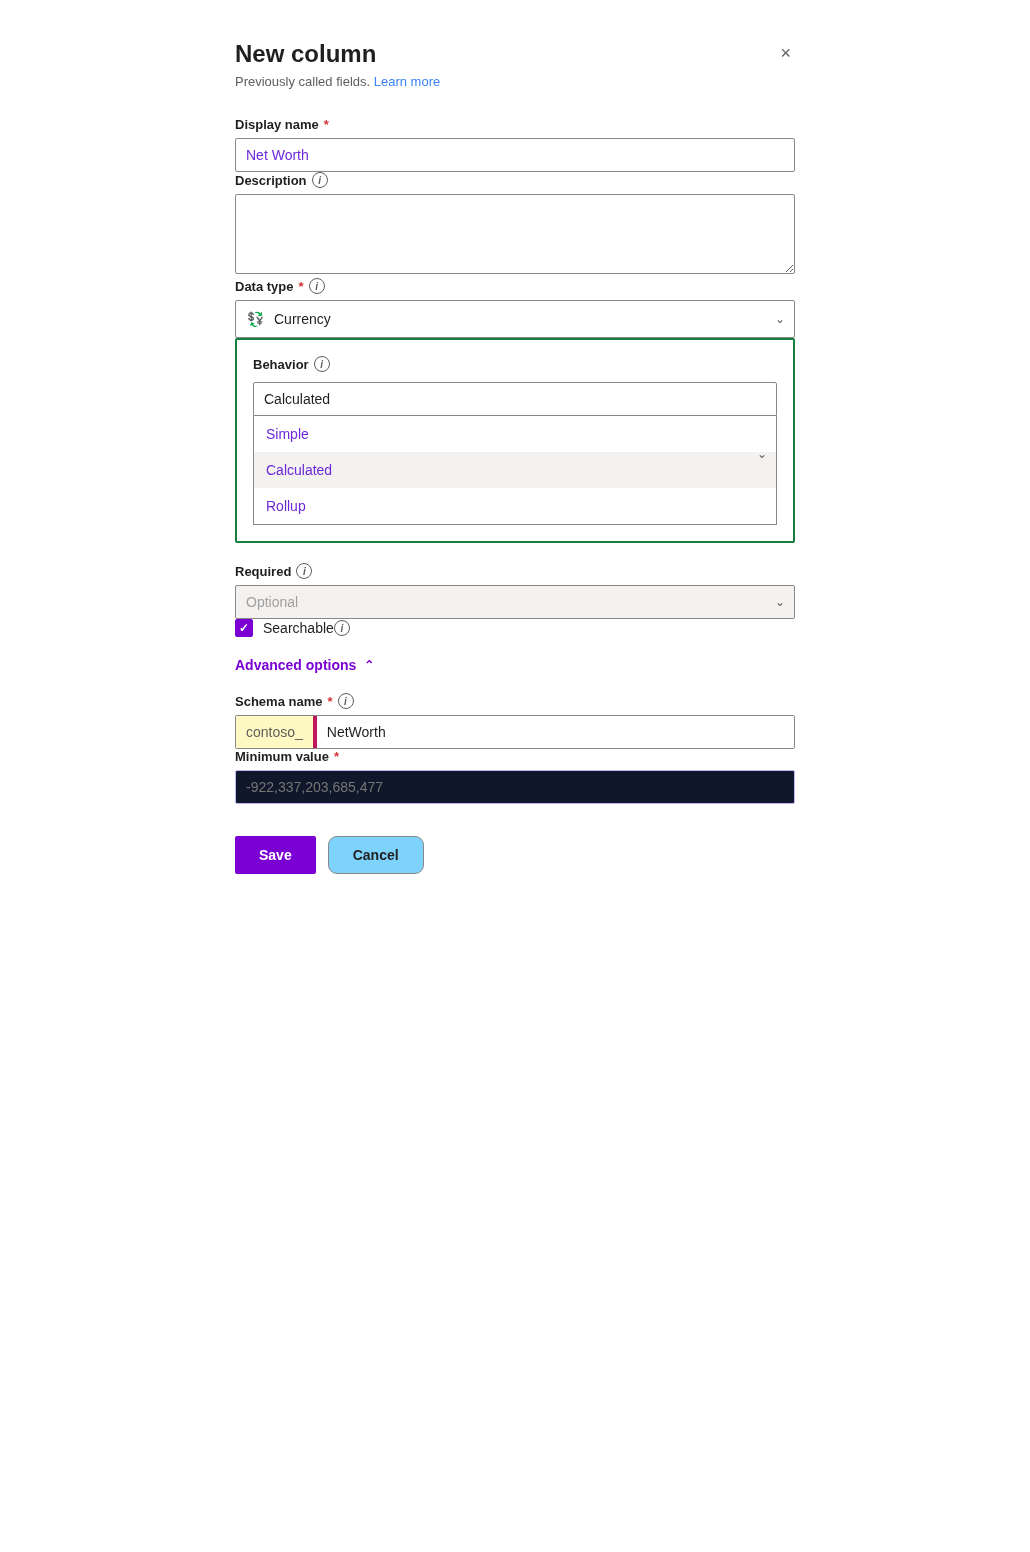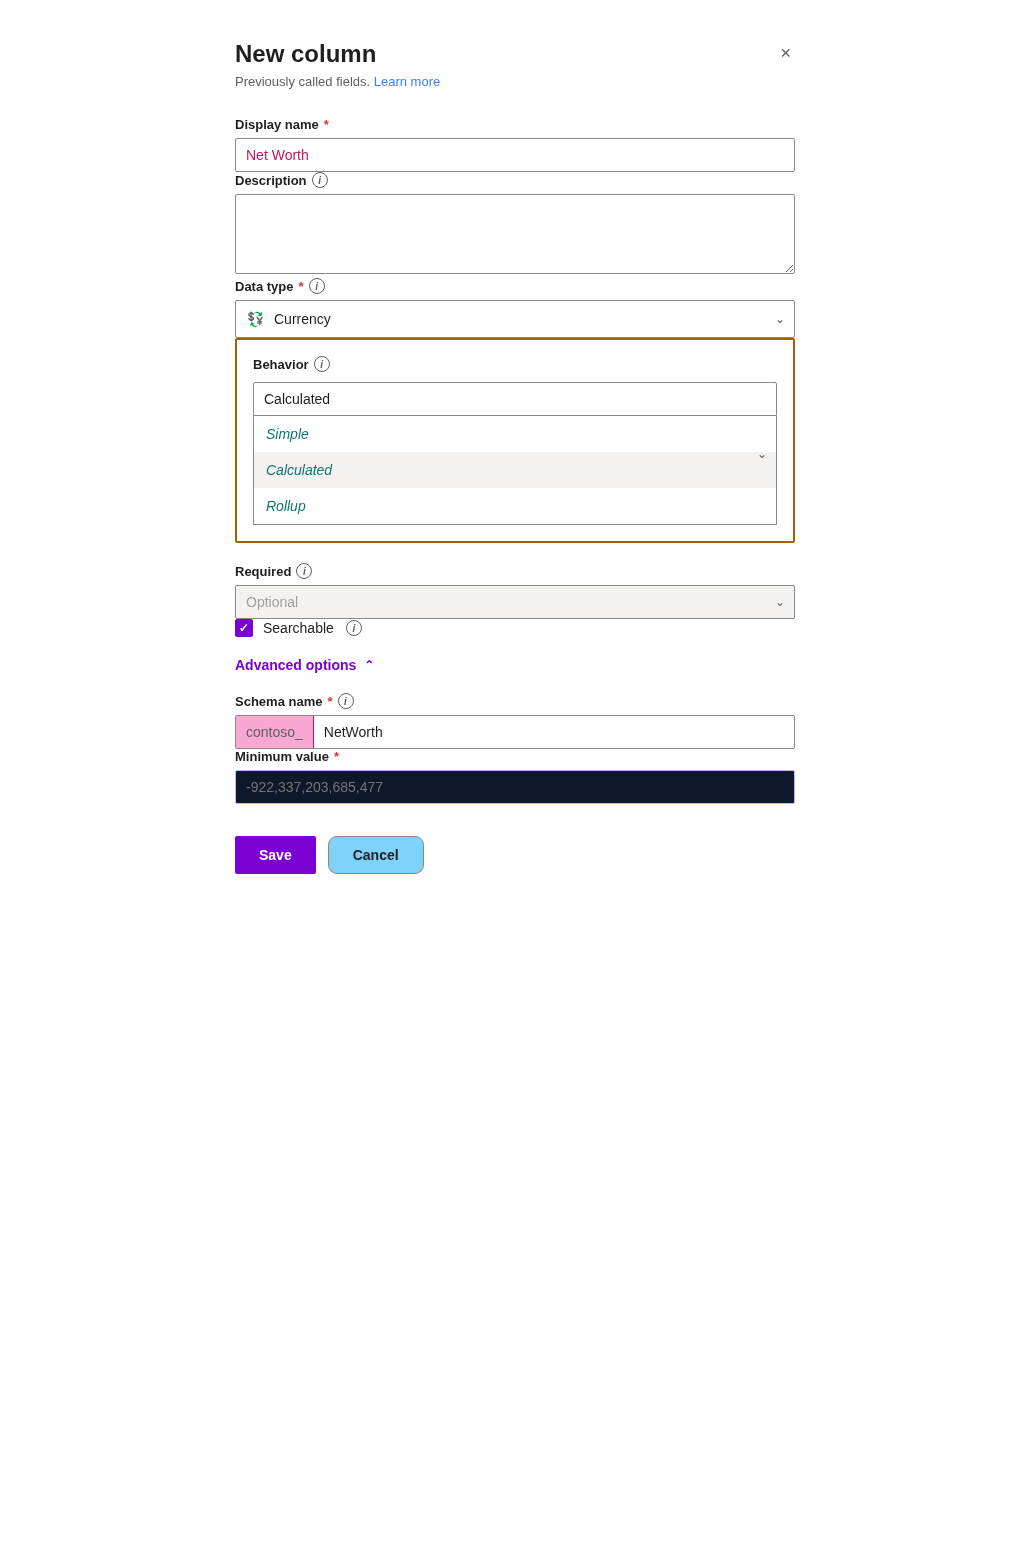--- a/index.html
+++ b/index.html
@@ -74,21 +74,21 @@
       font-style: italic;
       font-weight: 700;
     }
 
     .text-input {
       width: 100%;
       border: 1px solid #8a8886;
       border-radius: 2px;
       padding: 8px 10px;
       font-size: 14px;
-      color: #be185d;
+      color: #6d28d9;
       outline: none;
       font-family: 'Segoe UI', sans-serif;
     }
     .text-area {
       width: 100%;
       border: 1px solid #8a8886;
       border-radius: 2px;
       padding: 8px 10px;
       font-size: 14px;
       color: #1f1f1f;
@@ -135,21 +135,21 @@
       width: 20px;
       height: 20px;
       display: inline-flex;
       align-items: center;
       justify-content: center;
       font-size: 14px;
     }
 
     
     .behavior-section {
-      border: 2px solid #a16207;
+      border: 2px solid #15803d;
       border-radius: 2px;
       padding: 16px;
       margin-bottom: 20px;
     }
     .behavior-select-wrapper {
       position: relative;
     }
     .behavior-select-display {
       width: 100%;
       border: 1px solid #8a8886;
@@ -165,23 +165,22 @@
     }
     .dropdown-list {
       border: 1px solid #8a8886;
       border-top: none;
       background: #fff;
       width: 100%;
     }
     .dropdown-item {
       padding: 10px 12px;
       font-size: 14px;
-      color: #0f766e;
-      cursor: pointer;
-      font-style: italic;
+      color: #6d28d9;
+      cursor: pointer;
     }
     .dropdown-item.selected {
       background: #f3f2f1;
     }
 
     
     .checkbox-row {
       display: flex;
       align-items: center;
       gap: 10px;
@@ -201,21 +200,21 @@
     .checkbox-check {
       color: #fff;
       font-size: 12px;
       font-weight: 700;
     }
     .checkbox-label {
       font-size: 14px;
       color: #1f1f1f;
       display: flex;
       align-items: center;
-      gap: 12px;
+      gap: 0;
     }
 
     
     .advanced-options-toggle {
       color: #7B00D4;
       font-size: 14px;
       font-weight: 600;
       cursor: pointer;
       display: flex;
       align-items: center;
@@ -230,22 +229,22 @@
     }
 
     
     .schema-name-row {
       display: flex;
       border: 1px solid #8a8886;
       border-radius: 2px;
       overflow: hidden;
     }
     .schema-prefix {
-      background: #f9a8d4;
-      border-right: 1px solid #be185d;
+      background: #fef9c3;
+      border-right: 4px solid #be185d;
       padding: 8px 10px;
       font-size: 14px;
       color: #605e5c;
       white-space: nowrap;
     }
     .schema-input {
       flex: 1;
       border: none;
       padding: 8px 10px;
       font-size: 14px;

